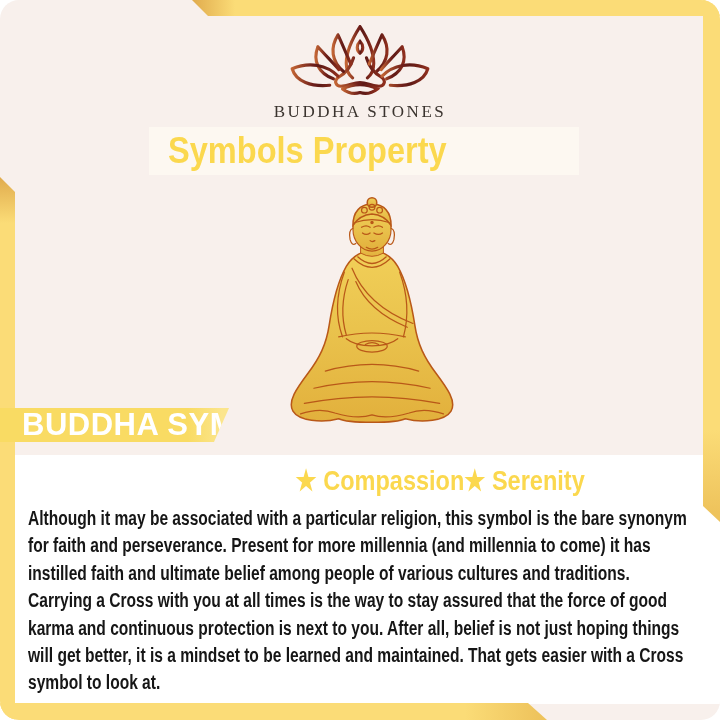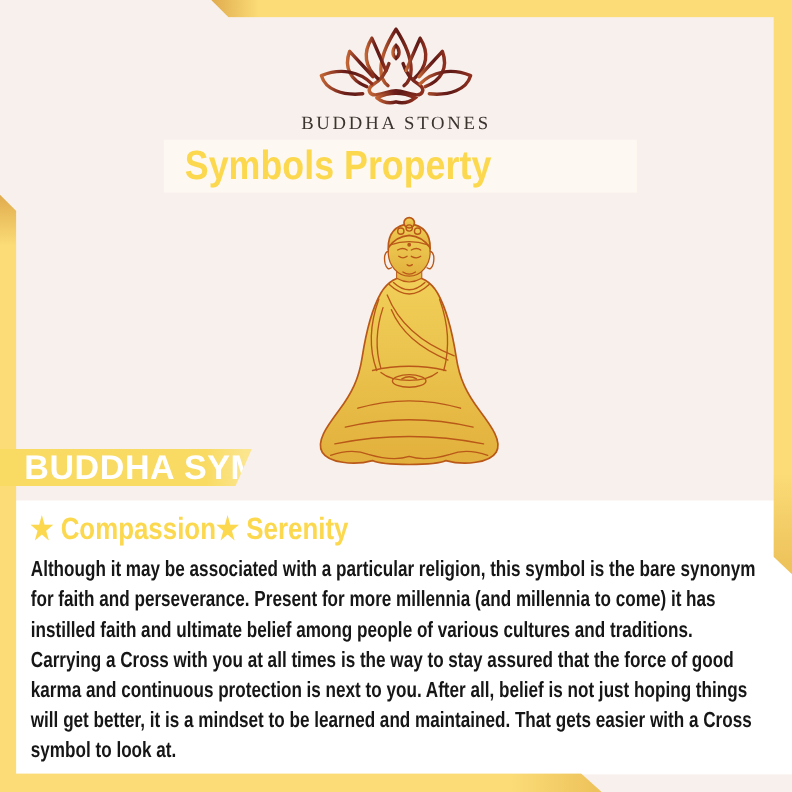--- a/index.html
+++ b/index.html
@@ -1,17 +1,17 @@
 <!DOCTYPE html>
 <html style="--frame-yellow: #fbdc77; --panel-pink: #f8f0ec; --banner-cream: #fdf8f1; --golden-text: #fbd84e; --label-yellow: #f9db63; --body-text: #161616; --logo-maroon: #6f1f1a; --buddha-gold: #e9c04a; --buddha-line: #b95818;"><head>
 <meta charset="utf-8">
 <style>
   html,body{margin:0;padding:0;}
   body{width:720px;height:720px;overflow:hidden;font-family:"Liberation Sans",sans-serif;}
-  .canvas{position:relative;width:720px;height:720px;background:var(--panel-pink,#f8f0ec);overflow:hidden;}
+  .canvas{position:relative;width:720px;height:720px;background:var(--panel-pink,#f8f0ec);overflow:hidden;border-radius:19px;}
 
   
   .white-section{position:absolute;left:0;top:455px;width:720px;height:249px;background:#ffffff;}
 
   
   .ribbon{position:absolute;}
   .ribbon-top{left:0;top:0;width:720px;height:16px;
     background:linear-gradient(to right,#e0ab4d 192px,var(--frame-yellow,#fbdc77) 235px);
     clip-path:polygon(192px 0,720px 0,720px 16px,208px 16px);}
   .ribbon-right{left:703px;top:0;width:17px;height:522px;
@@ -41,21 +41,21 @@
   .buddha{position:absolute;left:272px;top:188px;width:200px;height:250px;}
 
   
   .symbol-label{position:absolute;left:0;top:408px;width:229px;height:34px;
     background:linear-gradient(to right,var(--label-yellow,#f9db63) 82%,#fbe58d 97%);
     clip-path:polygon(0 0,229px 0,214px 34px,0 34px);}
   .symbol-label span{display:block;padding-left:22px;white-space:nowrap;
     font-size:31px;line-height:34px;font-weight:700;letter-spacing:.5px;color:#ffffff;text-align:right;}
 
   
-  .heading-row{position:absolute;left:0;top:464px;width:612px;text-align:left;}
+  .heading-row{position:absolute;left:0;top:464px;width:612px;text-align:right;}
   .heading-row span{display:inline-block;white-space:nowrap;
     font-size:28px;line-height:34px;font-weight:700;color:var(--golden-text,#fbd84e);
     transform:scaleX(.84);}
   .paragraph{position:absolute;left:28px;top:505px;width:852px;
     font-size:20px;line-height:27.4px;font-weight:700;color:var(--body-text,#161616);
     transform:scaleX(.778);transform-origin:0 0;}
 </style>
 </head>
 <body>
 

